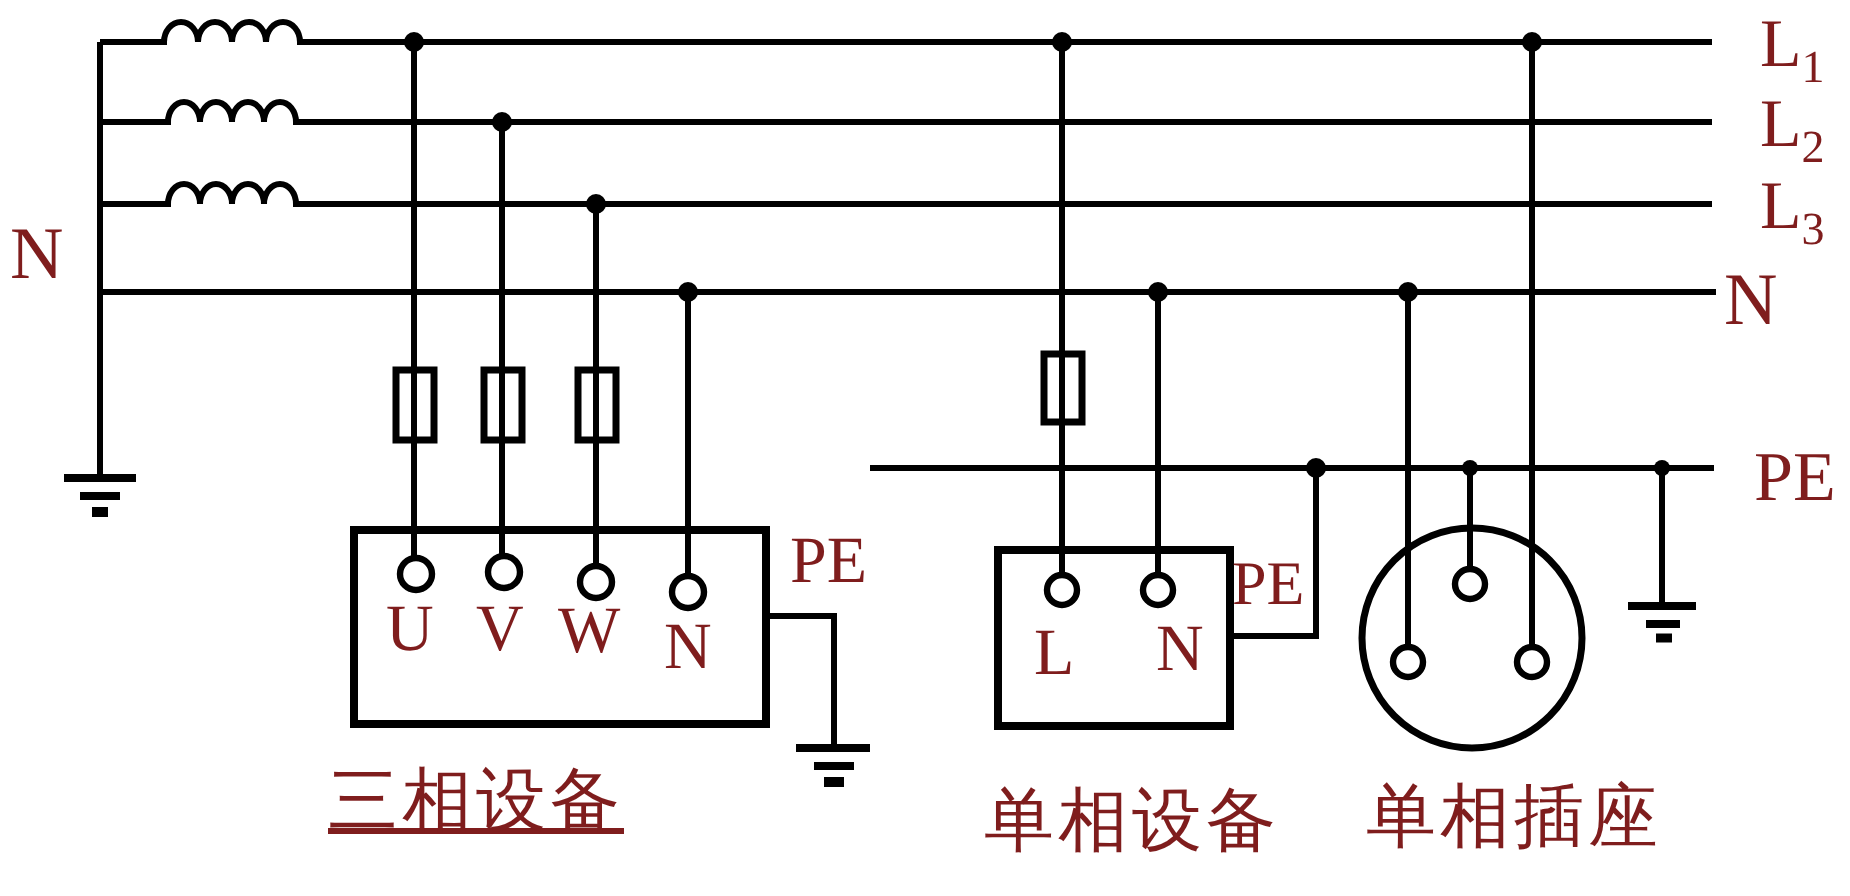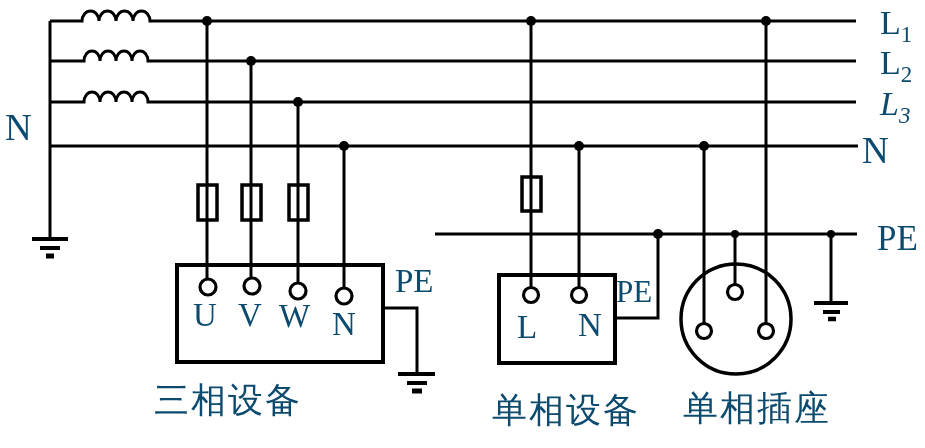--- a/index.html
+++ b/index.html
@@ -9,21 +9,21 @@
     background:#ffffff;
     font-family:"Liberation Serif","DejaVu Serif",serif;
     color:#000;
     overflow:hidden;
   }
   #wires{position:absolute;left:0;top:0;}
   .lbl{
     position:absolute;
     line-height:1;
     white-space:nowrap;
-    color:#0c4a6e;
+    color:#7f1d1d;
     user-select:none;
   }
   .bus-lbl{font-size:34px;}
   .bus-lbl sub{font-size:23px;line-height:0;}
   .cap{font-size:35px;letter-spacing:2px;}
 </style>
 </head>
 <body>
 
 <div id="stage">
@@ -115,32 +115,32 @@
       <path d="M828 319 H836" stroke-width="4.5"></path>
     </g>
   </svg>
 
   <div class="lbl" style="left:5px;top:109px;font-size:37px;">N</div>
 
   <div class="lbl bus-lbl" style="left:880px;top:6px;"><span>L</span><sub>1</sub></div>
 
   <div class="lbl bus-lbl" style="left:880px;top:46px;"><span>L</span><sub>2</sub></div>
 
-  <div class="lbl bus-lbl" style="left:880px;top:87px;font-style:italic;"><span>L</span><sub>3</sub></div>
+  <div class="lbl bus-lbl" style="left:880px;top:87px;"><span>L</span><sub>3</sub></div>
 
   <div class="lbl" style="left:862px;top:132px;font-size:37px;">N</div>
 
   <div class="lbl" style="left:877px;top:221px;font-size:35px;">PE</div>
 
   <div class="lbl" style="left:395px;top:265px;font-size:33px;">PE</div>
   <div class="lbl" style="left:193px;top:299px;font-size:33px;">U</div>
   <div class="lbl" style="left:238px;top:299px;font-size:33px;">V</div>
   <div class="lbl" style="left:279px;top:300px;font-size:33px;">W</div>
   <div class="lbl" style="left:332px;top:308px;font-size:33px;">N</div>
-  <div class="lbl cap" style="left:154px;top:383px;">三相设备</div>
+  <div class="lbl cap" style="left:164px;top:383px;text-decoration:underline;">三相设备</div>
 
   <div class="lbl" style="left:616px;top:276px;font-size:31px;">PE</div>
   <div class="lbl" style="left:517px;top:311px;font-size:33px;">L</div>
   <div class="lbl" style="left:578px;top:309px;font-size:33px;">N</div>
   <div class="lbl cap" style="left:683px;top:391px;">单相插座</div>
 
   <div class="lbl cap" style="left:492px;top:393px;">单相设备</div>
 
 </div>
 

